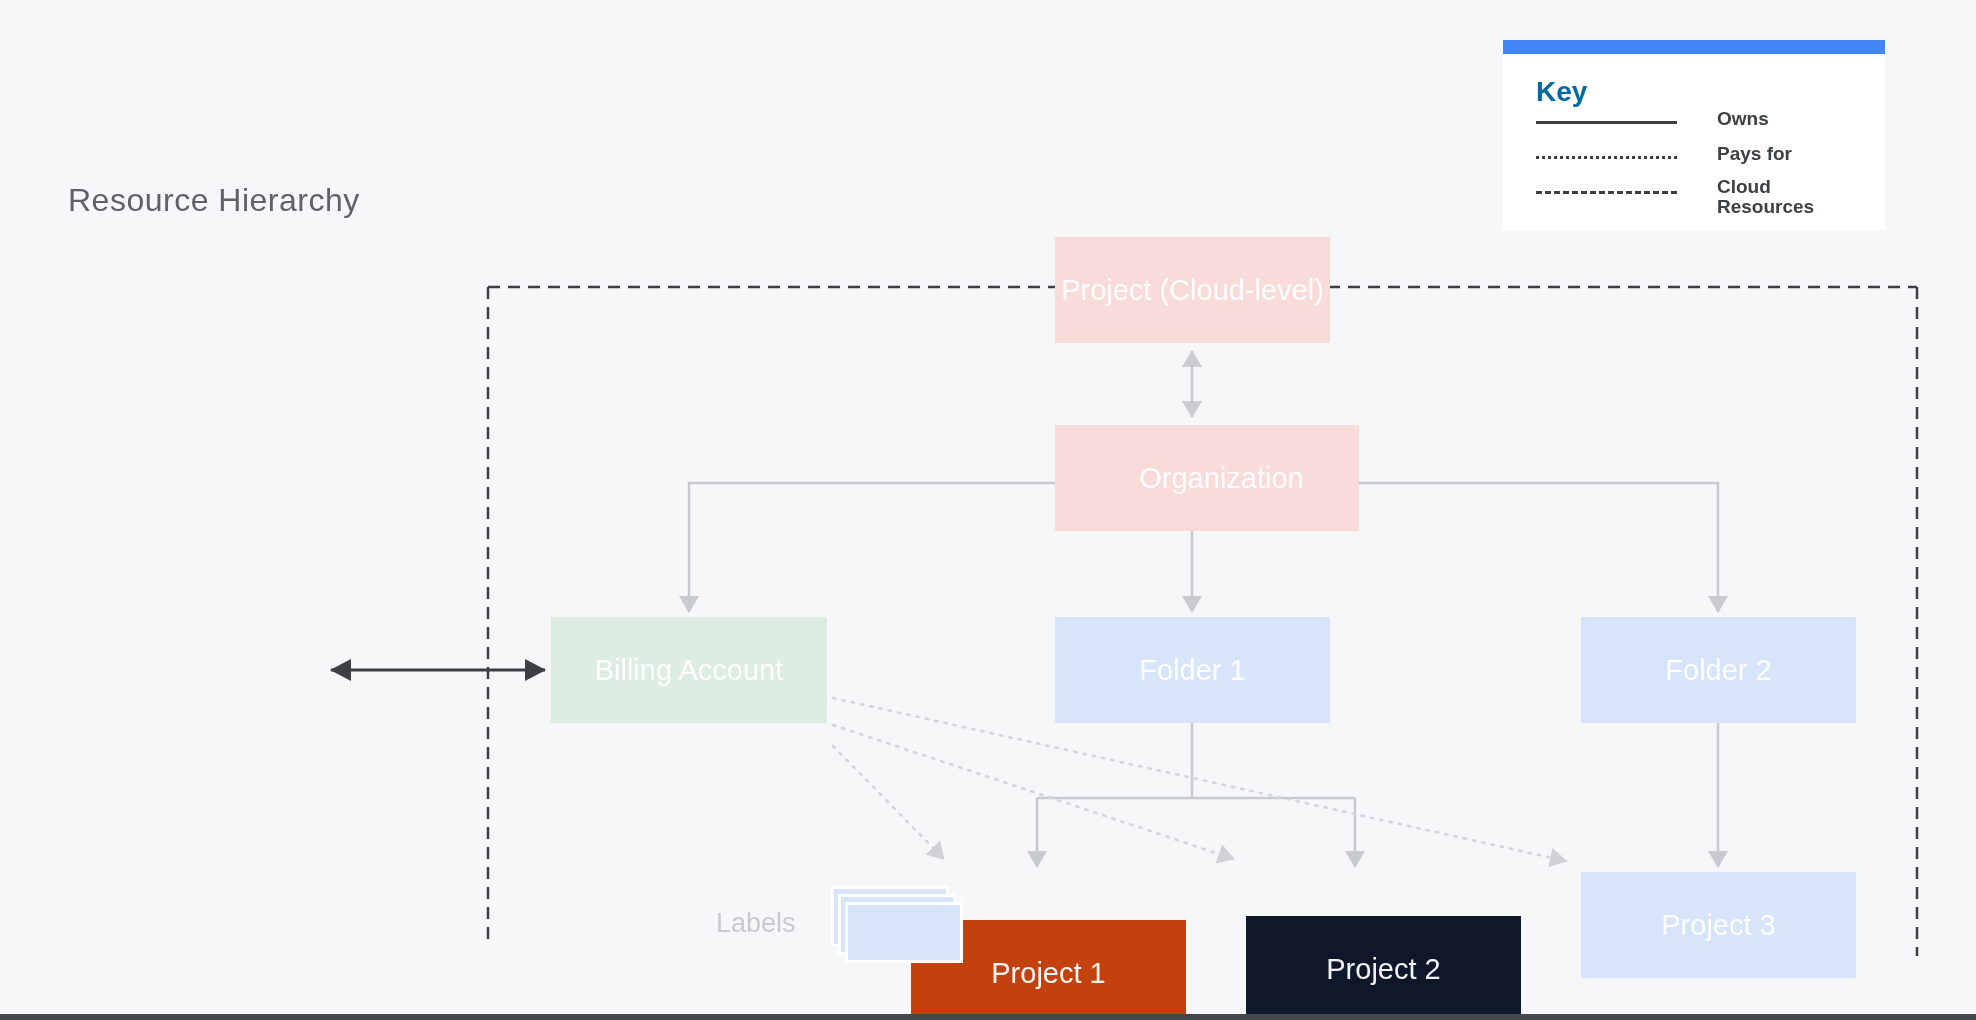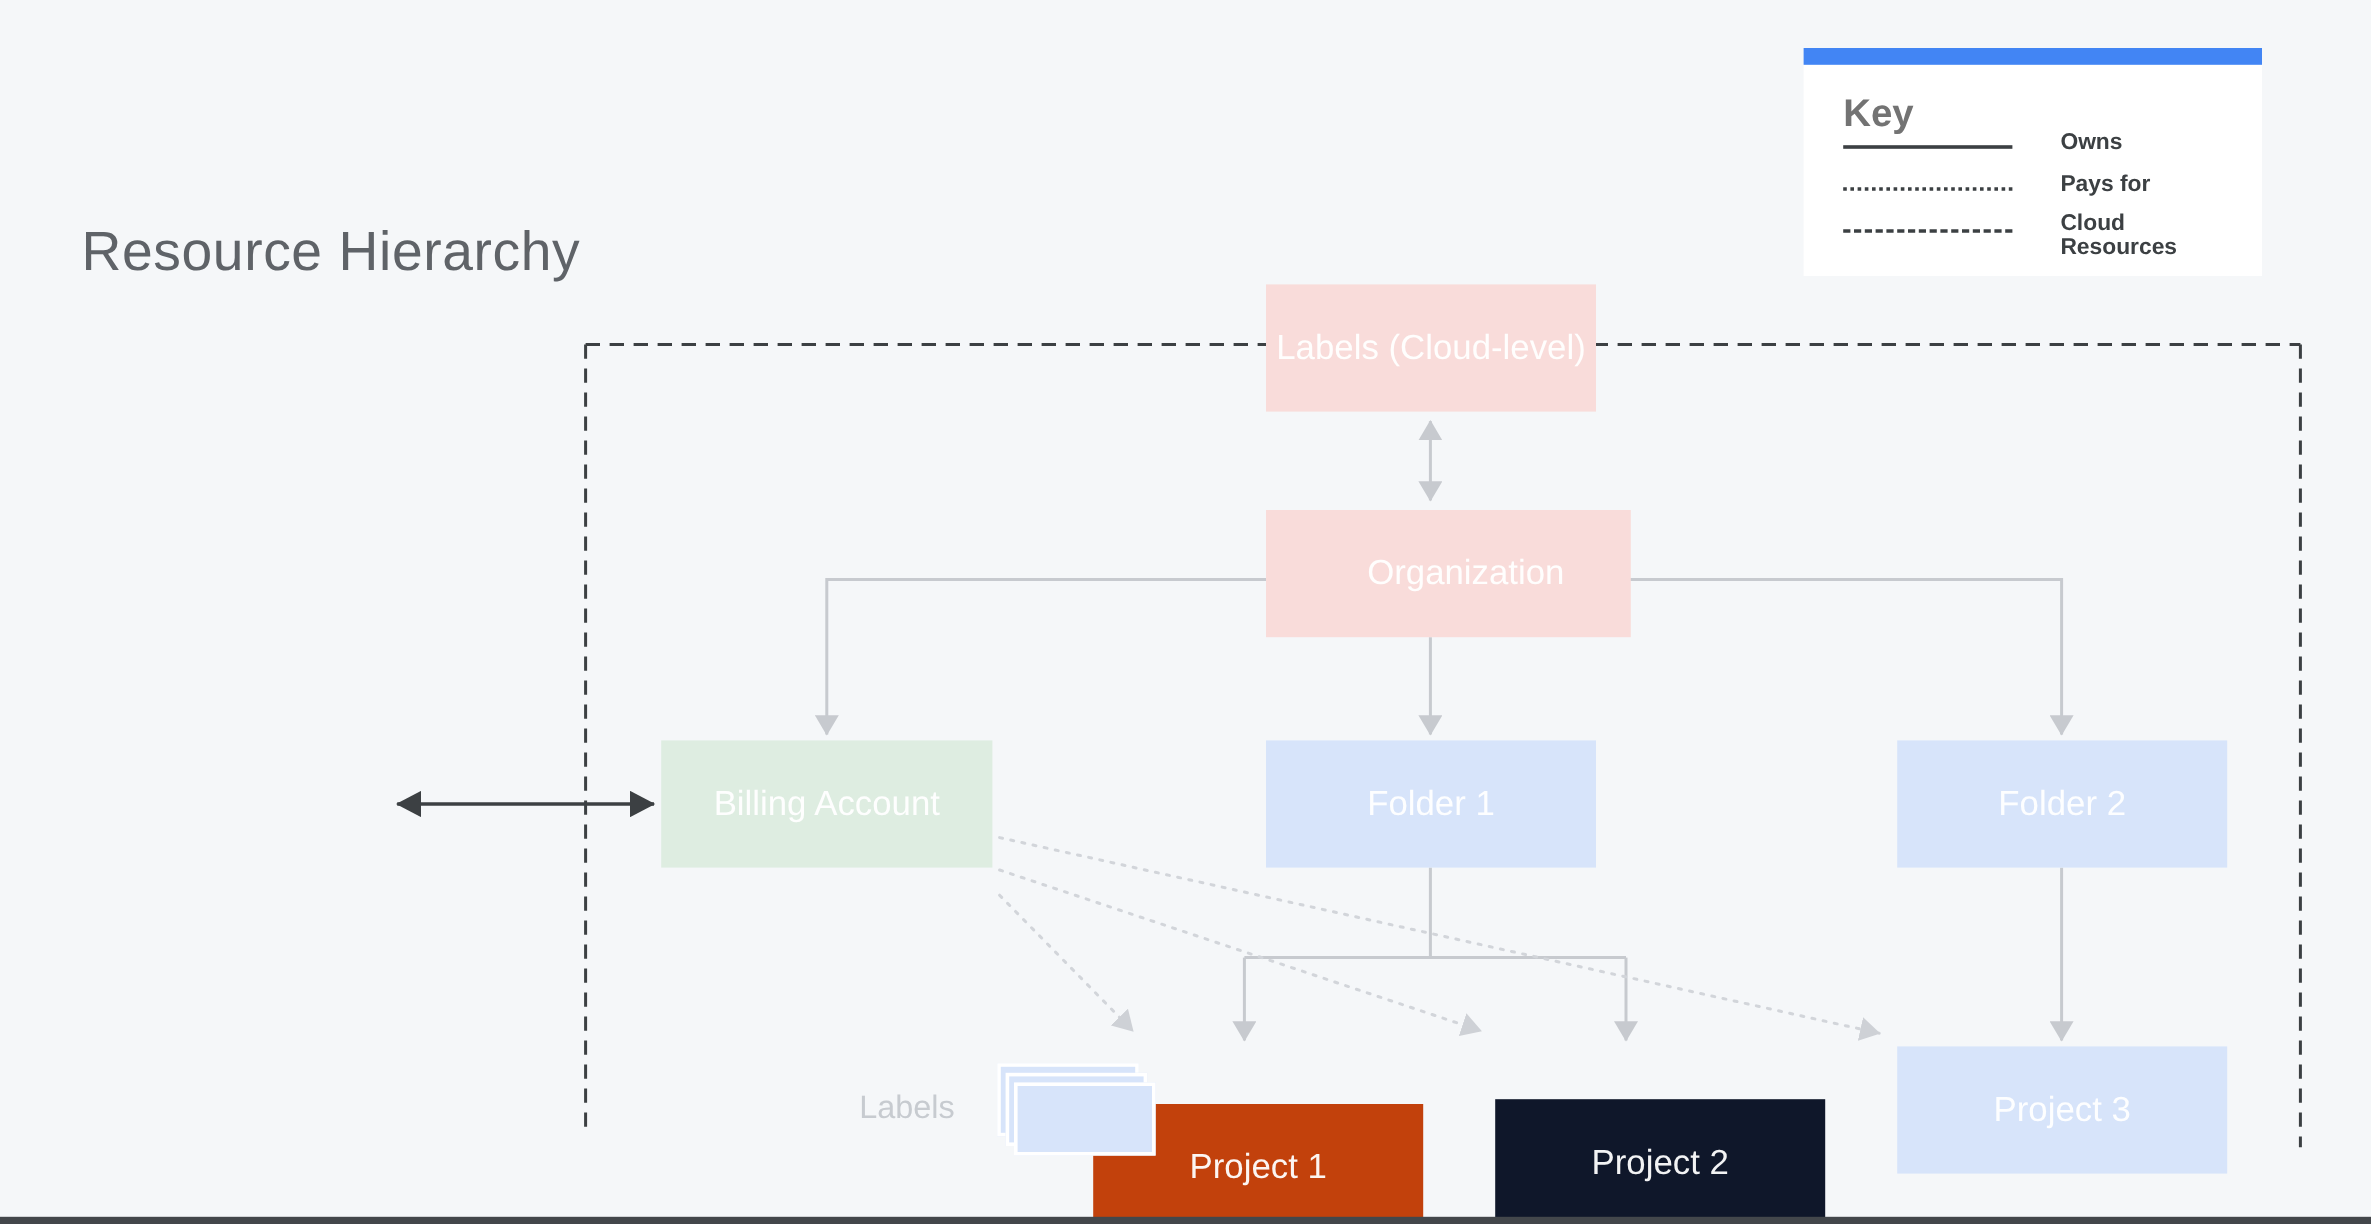--- a/index.html
+++ b/index.html
@@ -3,38 +3,38 @@
 <meta charset="utf-8">
 <style>
   html,body{margin:0;padding:0;background:#e9ebee;}
   .stage{
     position:relative;width:1976px;height:1020px;overflow:hidden;
     background:#F5F7F9;
     font-family:"Liberation Sans", sans-serif;
   }
   .title{
     position:absolute;left:68px;top:182px;
-    font-size:46px;font-weight:400;color:#5F6368;letter-spacing:.5px;
+    font-size:32px;font-weight:400;color:#5F6368;letter-spacing:.5px;
   }
   svg.connectors{position:absolute;left:0;top:0;z-index:1;}
   .node{
     position:absolute;display:flex;align-items:center;justify-content:center;
     z-index:2;
   }
   .node .node-label{
     font-size:29px;color:rgba(255,255,255,.95);white-space:nowrap;
   }
   .node.payments .node-label{font-size:27px;font-weight:700;color:#FFFFFF;}
   
   .key-box{
     position:absolute;left:1503px;top:40px;width:382px;height:190px;
     background:#FFFFFF;z-index:3;
   }
   .key-bar{position:absolute;left:0;top:0;width:100%;height:14px;}
-  .key-title{position:absolute;left:33px;top:36px;font-size:32px;font-weight:700;color:#737373;}
+  .key-title{position:absolute;left:33px;top:36px;font-size:28px;font-weight:700;color:#0369a1;}
   .kline{position:absolute;left:33px;width:141px;height:0;}
   .kline.solid{border-top:3px solid #3C4043;top:81px;}
   .kline.dotted{border-top:3px dotted #3C4043;top:116px;}
   .kline.dashed{border-top:3px dashed #3C4043;top:151px;}
   .klabel{position:absolute;left:214px;font-size:19px;font-weight:700;color:#3C4043;line-height:20px;}
   .klabel.k0{top:69px;}
   .klabel.k1{top:104px;}
   .klabel.k2{top:137px;width:120px;}
   
   .labels-caption{
@@ -105,21 +105,21 @@
     <div class="kline solid"></div>
     <div class="klabel k0">Owns</div>
     <div class="kline dotted"></div>
     <div class="klabel k1">Pays for</div>
     <div class="kline dashed"></div>
     <div class="klabel k2">Cloud Resources</div>
   </div>
 
 
   <div class="node" style="left: 1055px; top: 237px; width: 275px; height: 106px; background-color: rgb(249, 220, 218);">
-    <span class="node-label">Labels (Cloud-level)</span>
+    <span class="node-label">Project (Cloud-level)</span>
   </div>
 
   <div class="node" style="left: 1055px; top: 425px; width: 275px; height: 106px; background-color: rgb(249, 220, 218); padding-left: 29px;">
     <span class="node-label">Organization</span>
   </div>
 
   <div class="node" style="left: 551px; top: 617px; width: 276px; height: 106px; background-color: rgb(222, 237, 225);">
     <span class="node-label">Billing Account</span>
   </div>
 

